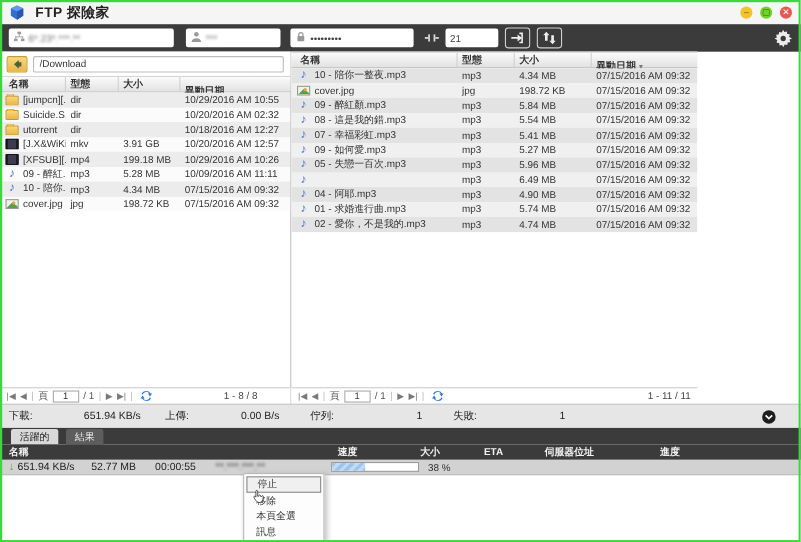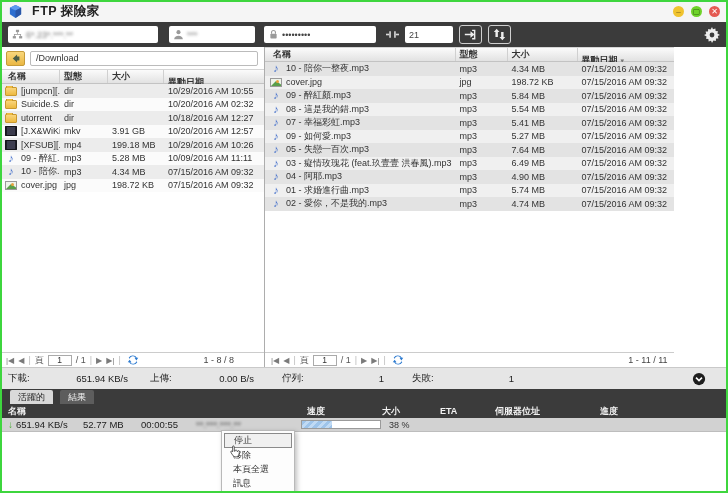--- a/index.html
+++ b/index.html
@@ -392,27 +392,26 @@
           <span class="fcell fc-type">mp3</span>
           <span class="fcell fc-size">5.27 MB</span>
           <span class="fcell fc-date">07/15/2016 AM 09:32</span>
         </div>
         <div class="frow">
           <span class="fcell fc-name">
             <span class="fic music">♪</span>
             <span>05 - 失戀一百次.mp3</span>
           </span>
           <span class="fcell fc-type">mp3</span>
-          <span class="fcell fc-size">7.64 MB</span>
-          <span class="fcell fc-date">07/15/2016 AM 09:32</span>
-        </div>
-        <div class="frow">
-          <span class="fcell fc-name">
-            <span class="fic music">♪</span>
-            <span>03 - 癡情玫瑰花 (feat.玖壹壹 洪春風).mp3</span>
+          <span class="fcell fc-size">5.96 MB</span>
+          <span class="fcell fc-date">07/15/2016 AM 09:32</span>
+        </div>
+        <div class="frow">
+          <span class="fcell fc-name">
+            <span class="fic music">♪</span>
           </span>
           <span class="fcell fc-type">mp3</span>
           <span class="fcell fc-size">6.49 MB</span>
           <span class="fcell fc-date">07/15/2016 AM 09:32</span>
         </div>
         <div class="frow">
           <span class="fcell fc-name">
             <span class="fic music">♪</span>
             <span>04 - 阿耶.mp3</span>
           </span>

